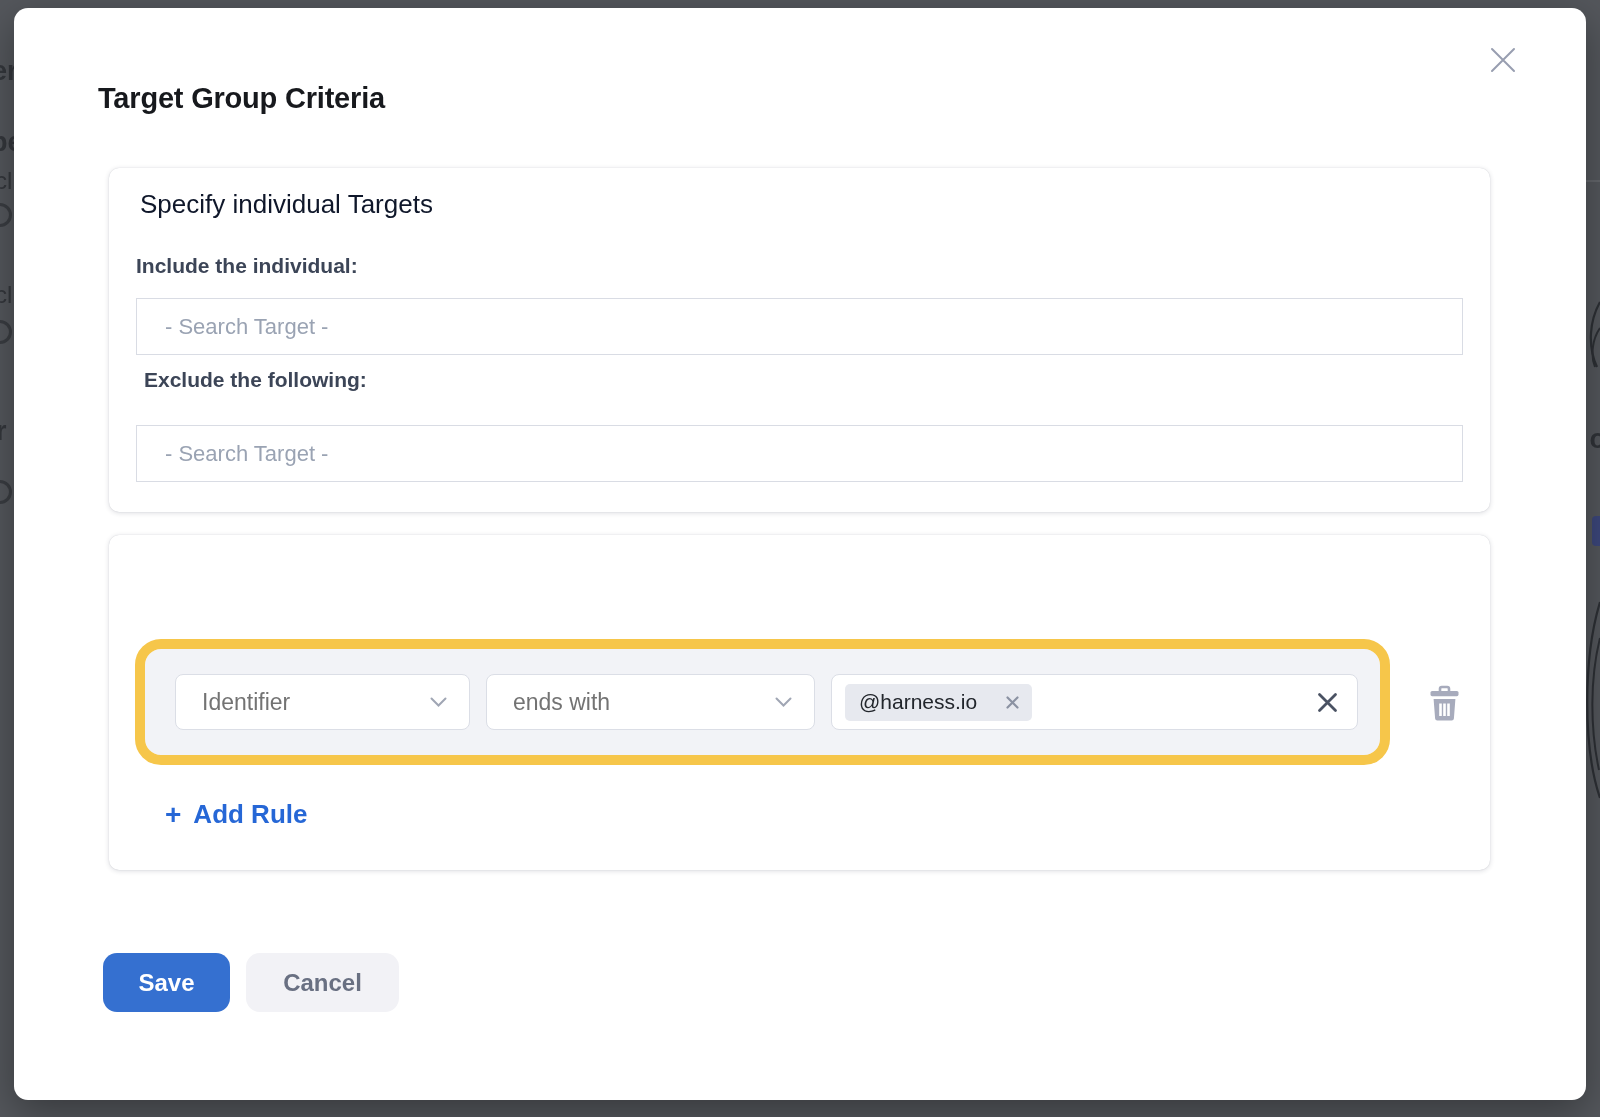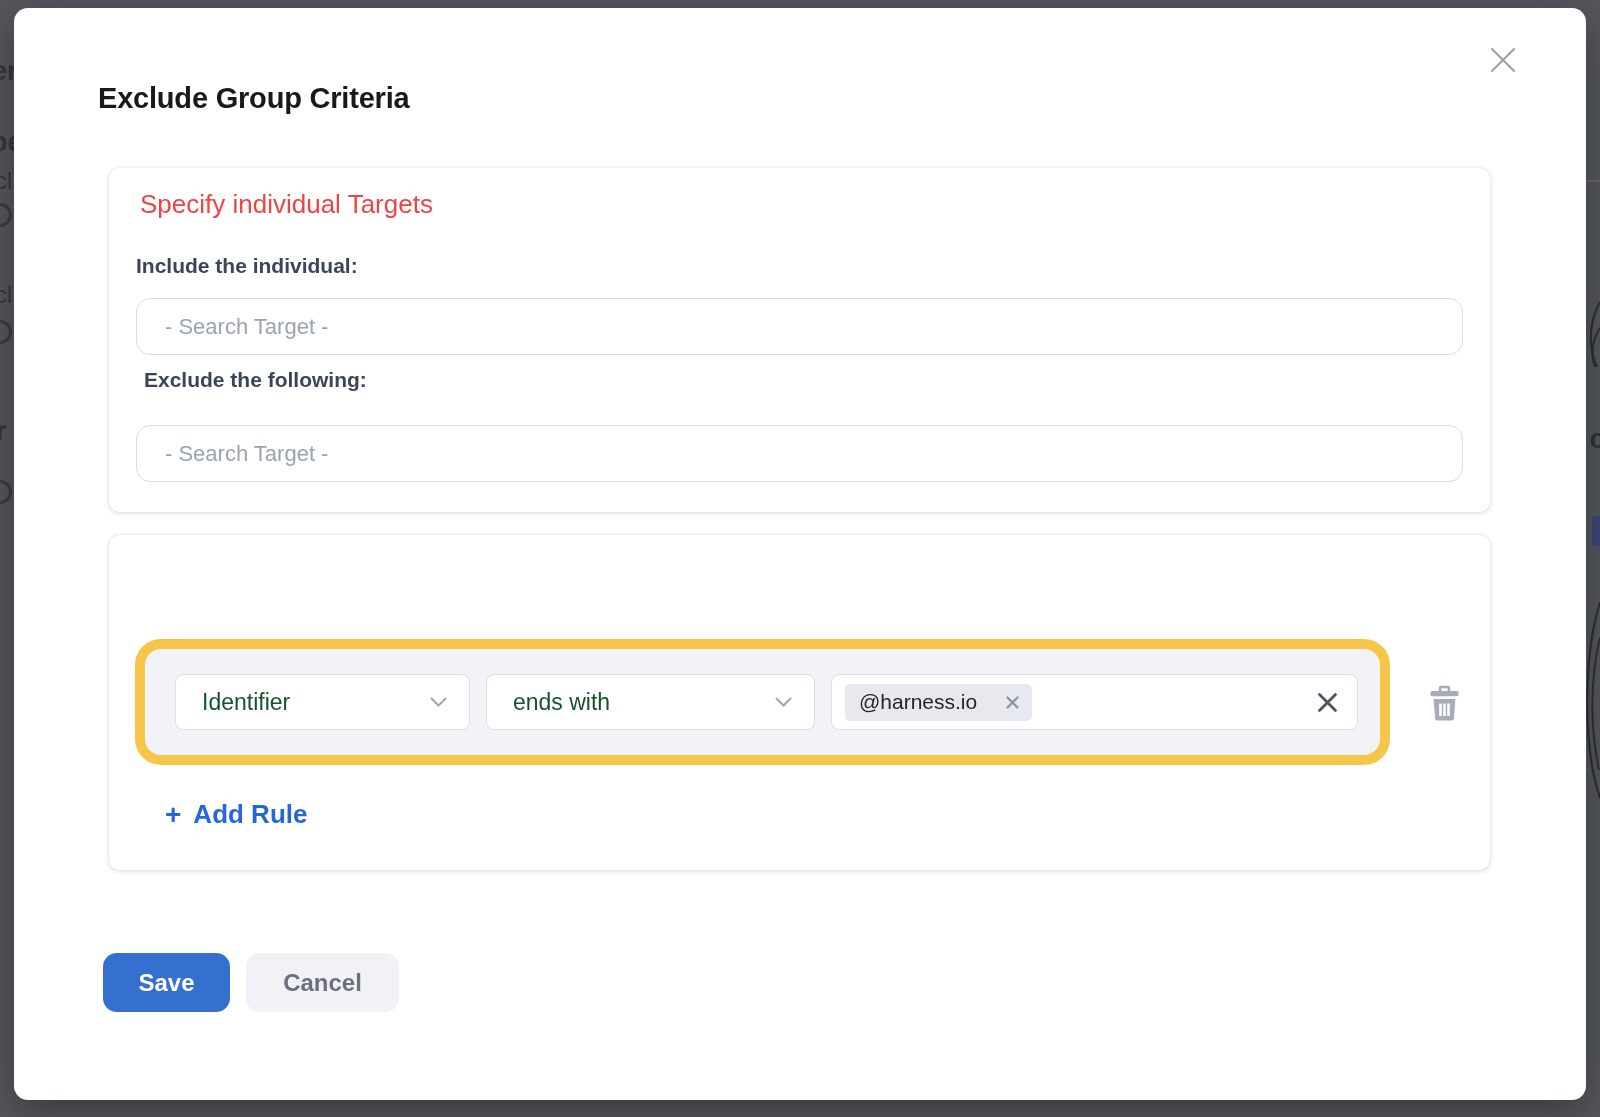--- a/index.html
+++ b/index.html
@@ -45,49 +45,49 @@
   .card {
     position: absolute; left: 95px; width: 1381px; background: #fff;
     border-radius: 10px;
     box-shadow: 0 1px 5px rgba(30,35,60,.16), 0 0 1px rgba(30,35,60,.20);
   }
   .card-1 { top: 160px; height: 344px; }
   .card-2 { top: 527px; height: 335px; }
 
   .section-heading {
     position: absolute; left: 31px;
-    font-size: 26px; font-weight: 500; color: #ef4444; text-align: center;
+    font-size: 26px; font-weight: 500; color: #0f172a; text-align: center;
   }
   .field-label {
     position: absolute; left: 27px;
     font-size: 21px; font-weight: 700; color: #3c4557;
   }
   .search-input {
     position: absolute; left: 27px; width: 1327px; height: 57px;
-    border: 1px solid #d9dce4; border-radius: 14px;
+    border: 1px solid #d9dce4; border-radius: 0;
     font-family: inherit; font-size: 22px; color: #2a303c;
     padding: 0 28px; outline: none; background: #fff;
   }
   .search-input::placeholder { color: #9aa3b3; opacity: 1; }
 
   
   .rule-row {
     position: absolute; left: 26px; top: 104px; width: 1255px; height: 126px;
     border: 10px solid #f6c64a; border-radius: 26px;
     background: #f2f3f7; background-clip: padding-box;
     display: flex; align-items: center; gap: 16px; padding-left: 30px;
   }
   .select-box {
     height: 56px; background: #fff; border: 1px solid #dbdee6; border-radius: 8px;
     display: flex; align-items: center; justify-content: space-between;
     padding: 0 22px 0 26px; cursor: pointer;
   }
   .select-attribute { width: 295px; }
   .select-operator  { width: 329px; }
-  .select-box .select-value { font-size: 23px; color: #14532d; }
+  .select-box .select-value { font-size: 23px; color: #737373; }
 
   .tag-input {
     position: relative; width: 527px; height: 56px; background: #fff;
     border: 1px solid #dbdee6; border-radius: 8px;
     display: flex; align-items: center; padding: 0 60px 0 13px; cursor: text;
   }
   .tag-chip {
     height: 37px; background: #e7e9ef; border-radius: 5px;
     display: inline-flex; align-items: center; gap: 28px; padding: 0 12px 0 14px;
   }
@@ -145,21 +145,21 @@
 </div>
 
 <div class="modal">
 
   <button class="close-btn" aria-label="Close">
     <svg width="30" height="30" viewBox="0 0 30 30">
       <path d="M4 4 L26 26 M26 4 L4 26" stroke="#989eb0" stroke-width="2" stroke-linecap="round" fill="none"></path>
     </svg>
   </button>
 
-  <h1 class="modal-title">Exclude Group Criteria</h1>
+  <h1 class="modal-title">Target Group Criteria</h1>
 
   <section class="card card-1">
     <h2 class="section-heading" style="top:21px;">Specify individual Targets</h2>
 
     <label class="field-label" style="top:86px;">Include the individual:</label>
     <input class="search-input" style="top: 130px;" type="text" placeholder="- Search Target -">
 
     <label class="field-label" style="top:200px;margin-left:8px;">Exclude the following:</label>
     <input class="search-input" style="top: 257px;" type="text" placeholder="- Search Target -">
   </section>

